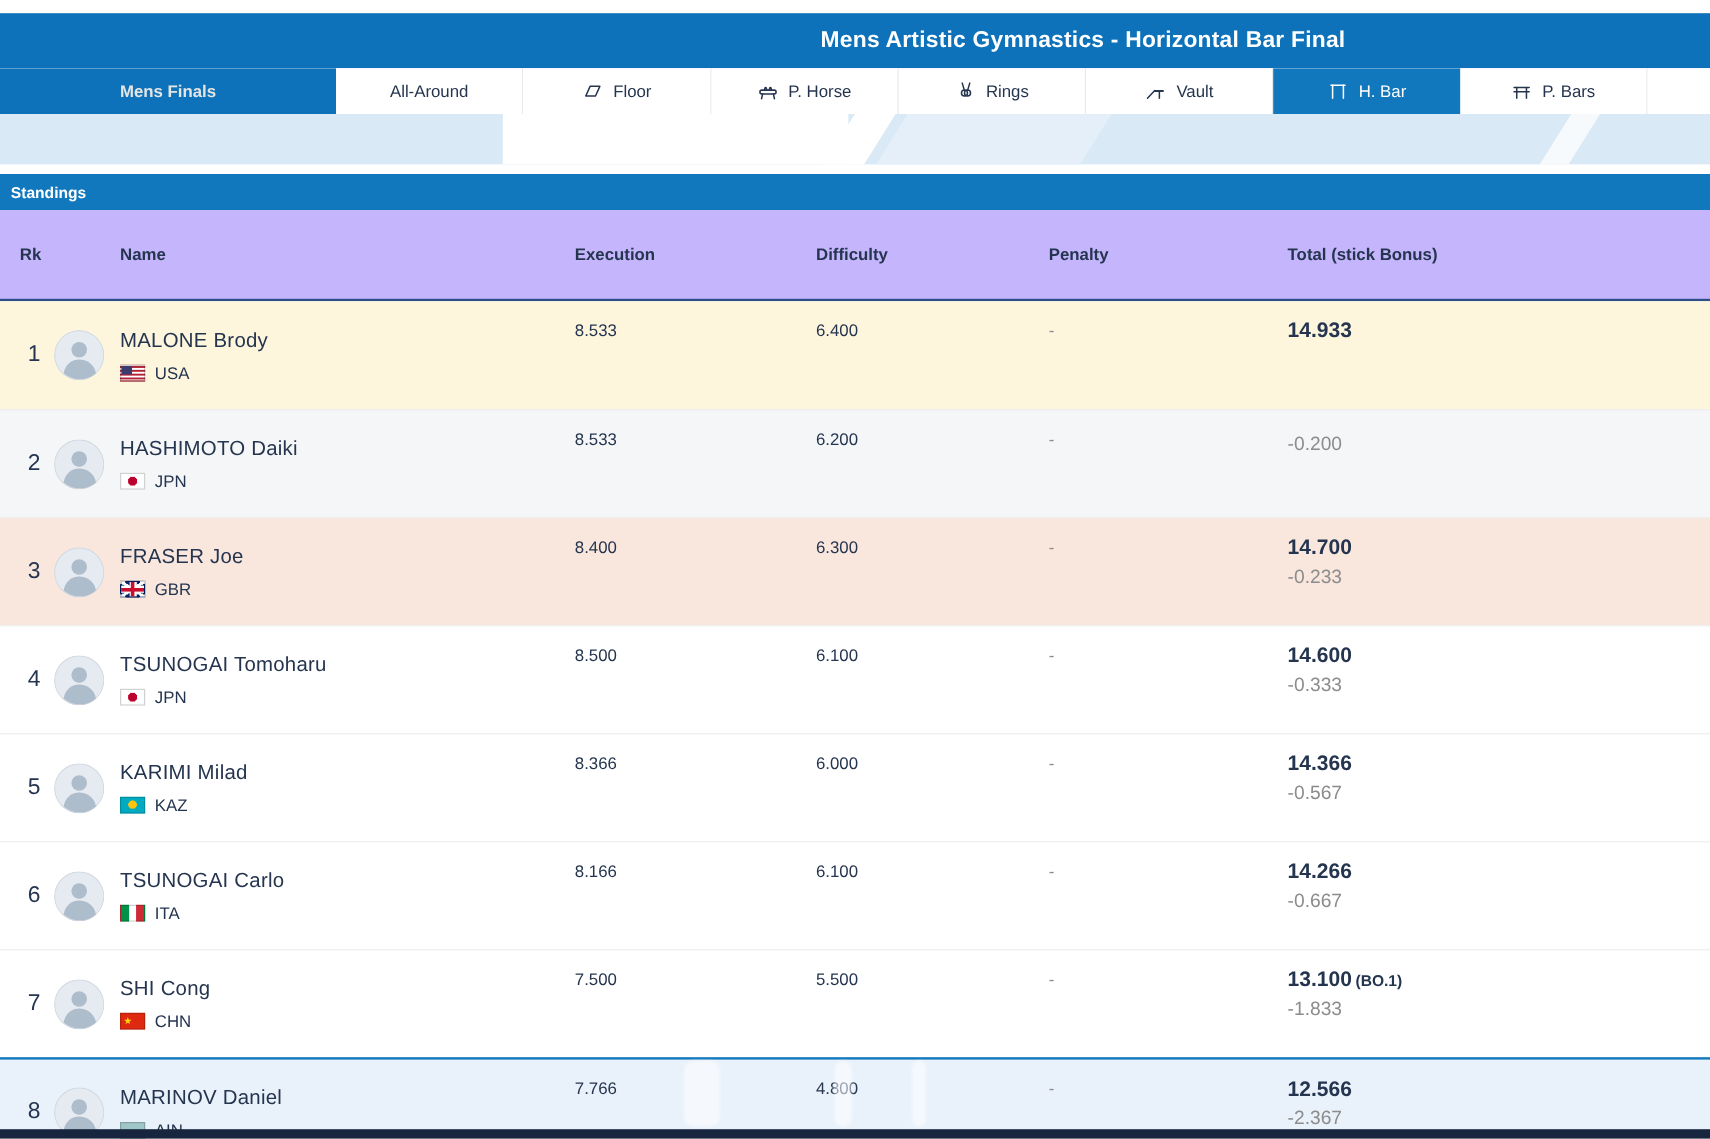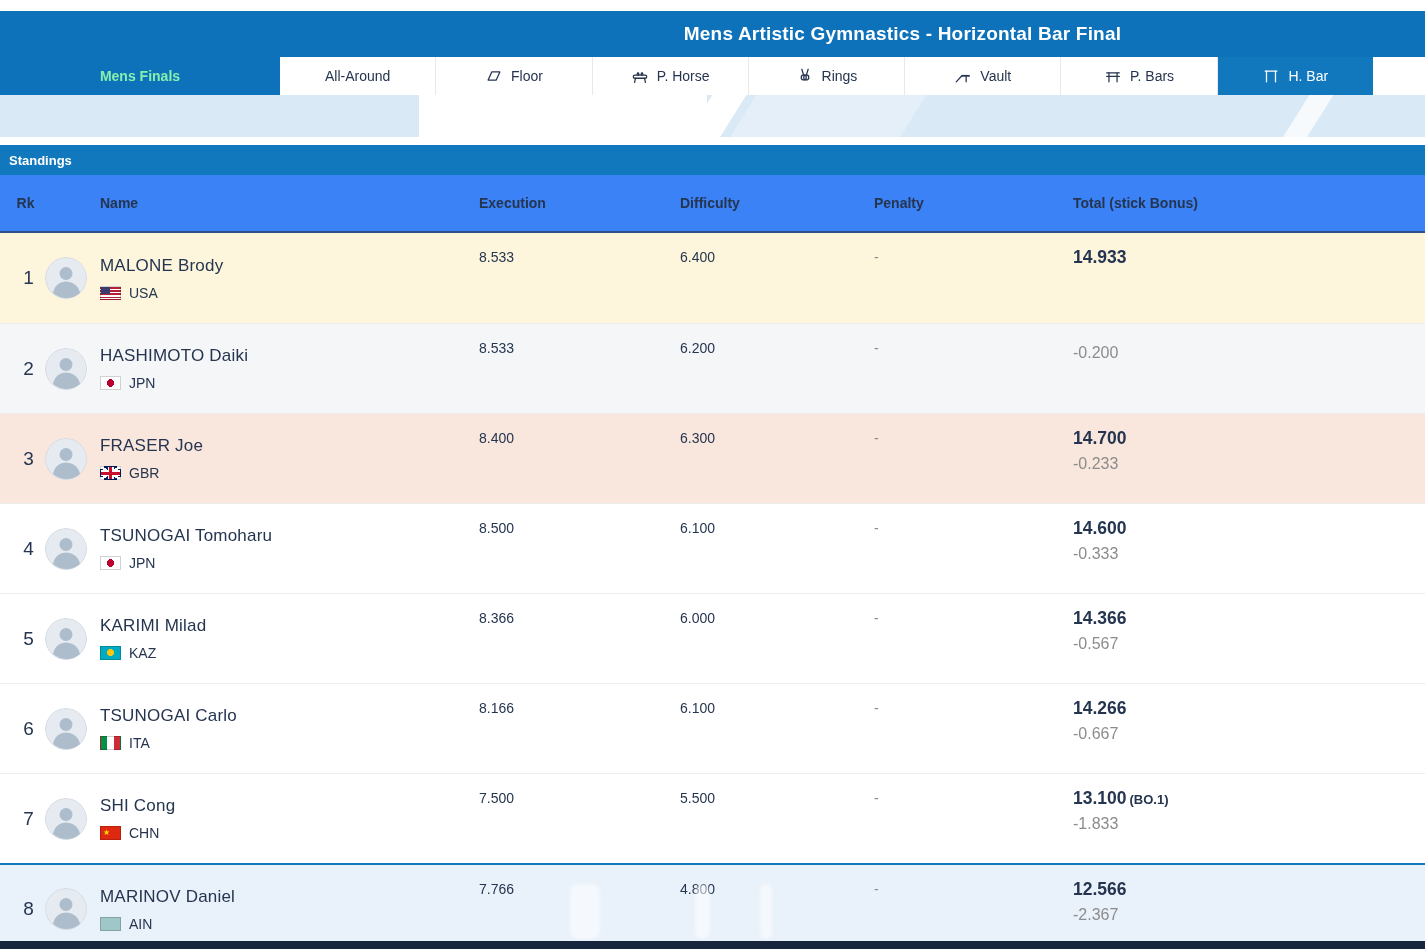--- a/index.html
+++ b/index.html
@@ -13,21 +13,21 @@
   
   .topbar { height:46px; background:#0d72b9; display:flex; align-items:center;margin-top:11px; }
   .topbar h1 {
     margin:0; width:100%; padding-left:380px; text-align:center;
     font-size:19px; font-weight:700; color:#fff; letter-spacing:.2px;
   }
 
   
   .tabbar { height:38px; display:flex; background:#fff; }
   .tab-left {
-    width:280px; background:#0d72b9; color:#86efac; cursor:pointer;
+    width:280px; background:#0d72b9; color:#e5e5e5; cursor:pointer;
     display:flex; align-items:center; justify-content:center;
     font-size:14px; font-weight:700;
   }
   .tab {
     flex:1 1 0; display:flex; align-items:center; justify-content:center; gap:8px;
     font-size:14px; color:#25354f; background:#fff; cursor:pointer;
     border-right:1px solid #e8e8e8;
   }
   .tab.active { background:#1178be; color:#fff; border-right:none; }
   .tab-spacer { width:52px; background:#fff; }
@@ -48,22 +48,22 @@
 
   
   .standings-bar {
     height:30px; background:#1178be; color:#fff;
     display:flex; align-items:center; padding-left:9px;
     font-size:13px; font-weight:700;
   }
 
   
   .grid { display:grid; grid-template-columns:45px 46px 1fr 201px 194px 199px 354px; }
-  .thead { height:58px; align-items:center; font-size:14px; font-weight:700;
-           border-bottom:2px solid #2d4f85; background:#3b82f6; }
+  .thead { height:76px; align-items:center; font-size:14px; font-weight:700;
+           border-bottom:2px solid #2d4f85; background:#c4b5fd; }
   .th-rk    { grid-column:1; text-align:center; padding-left:6px; }
   .th-name  { grid-column:3; padding-left:9px; }
   .th-exec  { grid-column:4; padding-left:2px; }
   .th-diff  { grid-column:5; padding-left:2px; }
   .th-pen   { grid-column:6; padding-left:2px; }
   .th-total { grid-column:7; padding-left:2px; }
 
   .row { min-height:90px; background:#fff; cursor:pointer; }
   .row + .row { border-top:1px solid #ededed; }
   .hl-gold    { background:#fdf6dd; }
@@ -175,41 +175,41 @@
     <span class="tab-icon">
       <svg viewBox="0 0 20 20">
         <path d="M2.5 16.5 9 9.5"></path>
         <path d="M8.5 8.8h9v2h-9z" fill="currentColor" stroke="none"></path>
         <path d="M13.5 10.8v5.7"></path>
       </svg>
     </span>
     <span>Vault</span>
   </div>
 
+  <div class="tab active">
+    <span class="tab-icon">
+      <svg viewBox="0 0 20 20">
+        <path d="M3.5 4.5h13"></path>
+          <path d="M5 4.5v12"></path>
+          <path d="M15 4.5v12"></path>
+      </svg>
+    </span>
+    <span>H. Bar</span>
+  </div>
+
   <div class="tab">
     <span class="tab-icon">
       <svg viewBox="0 0 20 20">
         <path d="M3 6.5h14"></path>
           <path d="M3 10.5h14"></path>
         <path d="M5.5 6.5v10"></path>
           <path d="M14.5 6.5v10"></path>
       </svg>
     </span>
     <span>P. Bars</span>
-  </div>
-
-  <div class="tab active">
-    <span class="tab-icon">
-      <svg viewBox="0 0 20 20">
-        <path d="M3.5 4.5h13"></path>
-          <path d="M5 4.5v12"></path>
-          <path d="M15 4.5v12"></path>
-      </svg>
-    </span>
-    <span>H. Bar</span>
   </div>
 
   <div class="tab-spacer"></div>
 </nav>
 
 <div class="deco-band">
   <div class="deco-white"></div>
   <div class="deco-edge"></div>
   <div class="deco-stripe"></div>
   <div class="deco-sliver"></div>

